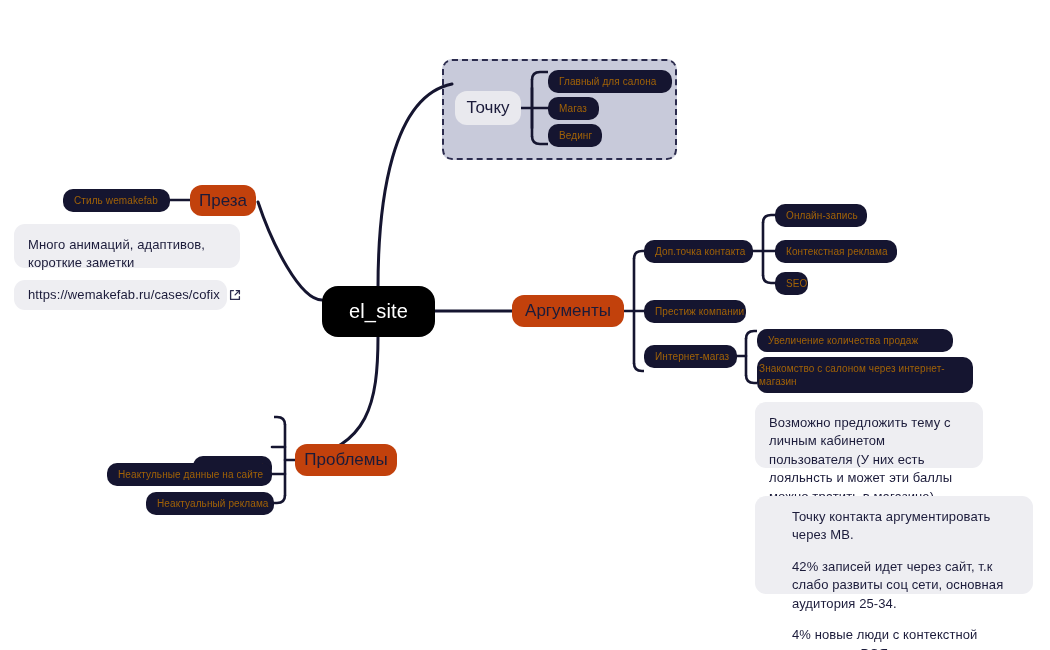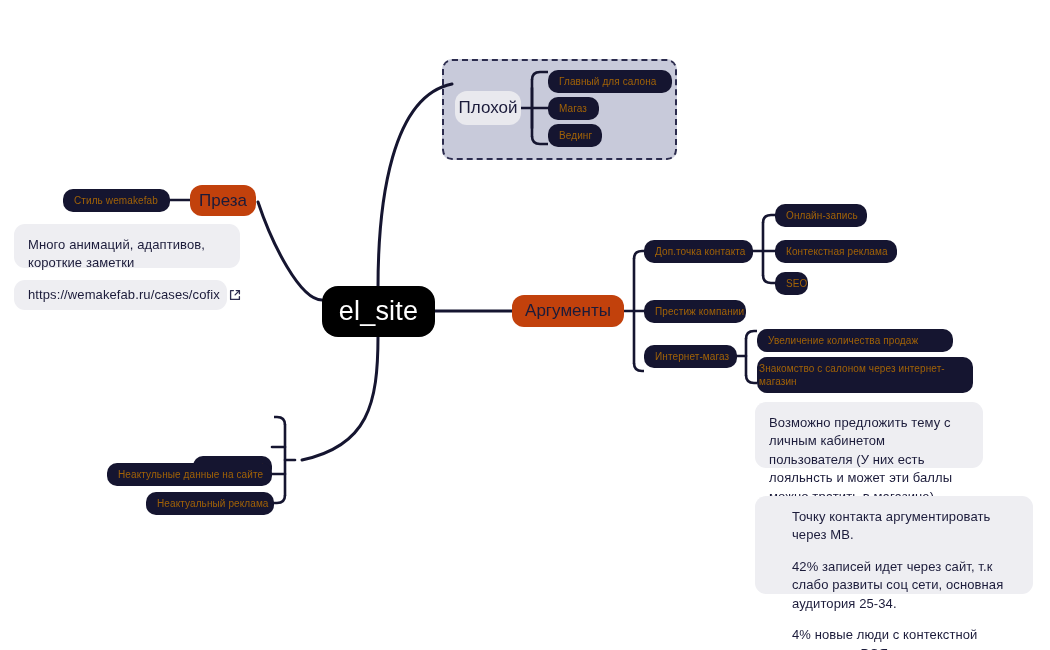--- a/index.html
+++ b/index.html
@@ -36,21 +36,21 @@
     display: flex;
     align-items: center;
     border-radius: 11px;
     white-space: nowrap;
   }
 
   
   .node.root {
     background: #000000;
     color: #ffffff;
-    font-size: 27px;
+    font-size: 20px;
     border-radius: 16px;
     padding: 8px 22px;
     letter-spacing: 0.2px;
   }
 
   
   .node.branch {
     background: #c2410c;
     color: #1b1b3a;
     font-size: 17px;
@@ -173,21 +173,21 @@
       <path d="M 285 495 Q 285 503 277 503 L 274 503" stroke-linecap="butt"></path>
       <path d="M 285 425 L 285 495"></path>
     </g>
   </svg>
 
   <div class="node root" style="left:322px; top:286px; width:113px; height:51px; justify-content:center;">
     <span>el_site</span>
   </div>
 
   <div class="node branch on-group" style="left:455px; top:91px; width:66px; height:34px; justify-content:center;">
-    <span>Плохой</span>
+    <span>Точку</span>
   </div>
 
   <div class="node leaf" style="left:548px; top:70px; width:124px; height:23px;">
     <span>Главный для салона</span>
   </div>
   <div class="node leaf" style="left:548px; top:97px; width:51px; height:23px;">
     <span>Магаз</span>
   </div>
   <div class="node leaf" style="left:548px; top:124px; width:54px; height:23px;">
     <span>Вединг</span>
@@ -244,20 +244,23 @@
     <span>Увеличение количества продаж</span>
   </div>
   <div class="node leaf wrap" style="left:757px; top:357px; width:216px; height:36px;">
     <span>Знакомство с салоном через интернет-магазин</span>
   </div>
 
   <div class="note" style="left:755px; top:402px; width:228px; height:66px;">
     <p>Возможно предложить тему с личным кабинетом пользователя (У них есть лояльнсть и может эти баллы можно тратить в магазине)</p>
   </div>
 
+  <div class="node branch" style="left:295px; top:444px; width:102px; height:32px; justify-content:center;">
+    <span>Проблемы</span>
+  </div>
 
   <div class="node leaf" style="left:193px; top:436px; width:79px; height:23px;margin-top:20px;">
     <span>Плохой ux/ui</span>
   </div>
   <div class="node leaf" style="left:107px; top:463px; width:165px; height:23px;">
     <span>Неактульные данные на сайте</span>
   </div>
   <div class="node leaf" style="left:146px; top:492px; width:128px; height:23px;">
     <span>Неактуальный реклама</span>
   </div>

